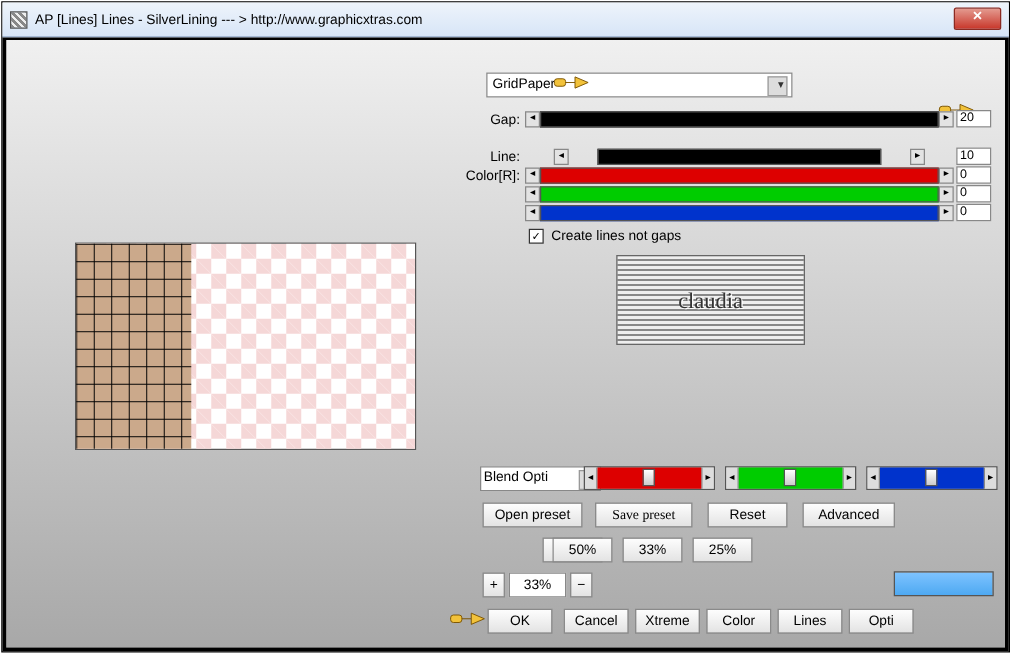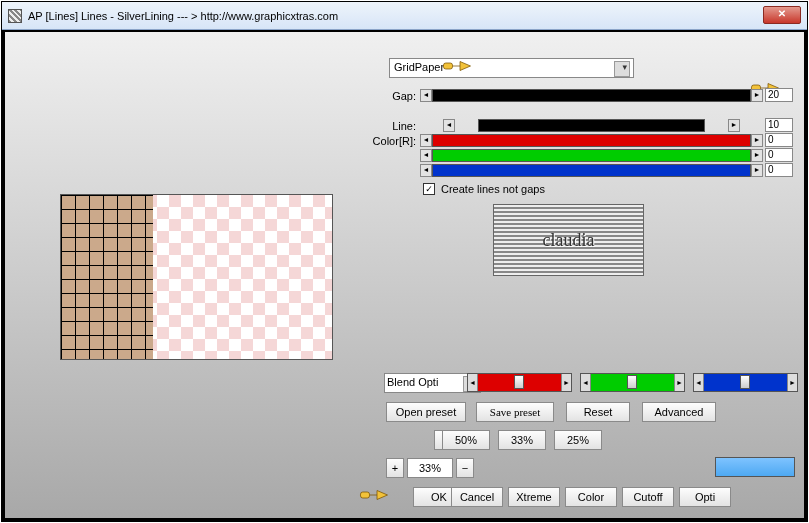--- a/index.html
+++ b/index.html
@@ -62,21 +62,21 @@
   .btn-reset { top: 370px; left: 561px; width: 64px; }
   .btn-adv { top: 370px; left: 637px; width: 74px; }
   .btn-100 { top: 398px; left: 381px; width: 48px; margin-left: 48px; }
   .btn-50 { top: 398px; left: 437px; width: 48px; }
   .btn-33 { top: 398px; left: 493px; width: 48px; }
   .btn-25 { top: 398px; left: 549px; width: 48px; }
   .zoom-plus { top: 426px; left: 381px; width: 18px; }
   .zoom-val { position: absolute; top: 426px; left: 402px; width: 46px; height: 20px; background: #fff; border: 1px solid #888; text-align: center; line-height: 18px; }
   .zoom-minus { top: 426px; left: 451px; width: 18px; }
   .colorbox { position: absolute; top: 425px; left: 710px; width: 80px; height: 20px; border: 1px solid #555; background: linear-gradient(#7ec3ff,#4ea9f2); }
-  .btn-ok { top: 455px; left: 408px; width: 52px; }
+  .btn-ok { top: 455px; left: 385px; width: 52px; }
   .btn-cancel { top: 455px; left: 446px; width: 52px; }
   .btn-xtreme { top: 455px; left: 503px; width: 52px; }
   .btn-color { top: 455px; left: 560px; width: 52px; }
   .btn-blend { top: 455px; left: 617px; width: 52px; }
   .btn-mode { top: 455px; left: 674px; width: 52px; }
 </style>
 </head>
 <body>
 
 <div class="outer">
@@ -198,17 +198,17 @@
       <svg viewBox="0 0 40 24">
           <path d="M2 12 L24 12 L24 6 L38 12 L24 18 L24 12" fill="#f2c23a" stroke="#7a5200" stroke-width="1"></path>
           <rect x="2" y="8" width="12" height="8" rx="3" fill="#f2c23a" stroke="#7a5200"></rect>
         </svg>
     </div>
 
     <div class="btn btn-ok">OK</div>
     <div class="btn btn-cancel">Cancel</div>
     <div class="btn btn-xtreme">Xtreme</div>
     <div class="btn btn-color">Color</div>
-    <div class="btn btn-blend">Cutoff</div>
+    <div class="btn btn-blend">Lines</div>
     <div class="btn btn-mode">Opti</div>
 
   </div>
 </div>
 
 </body></html>

